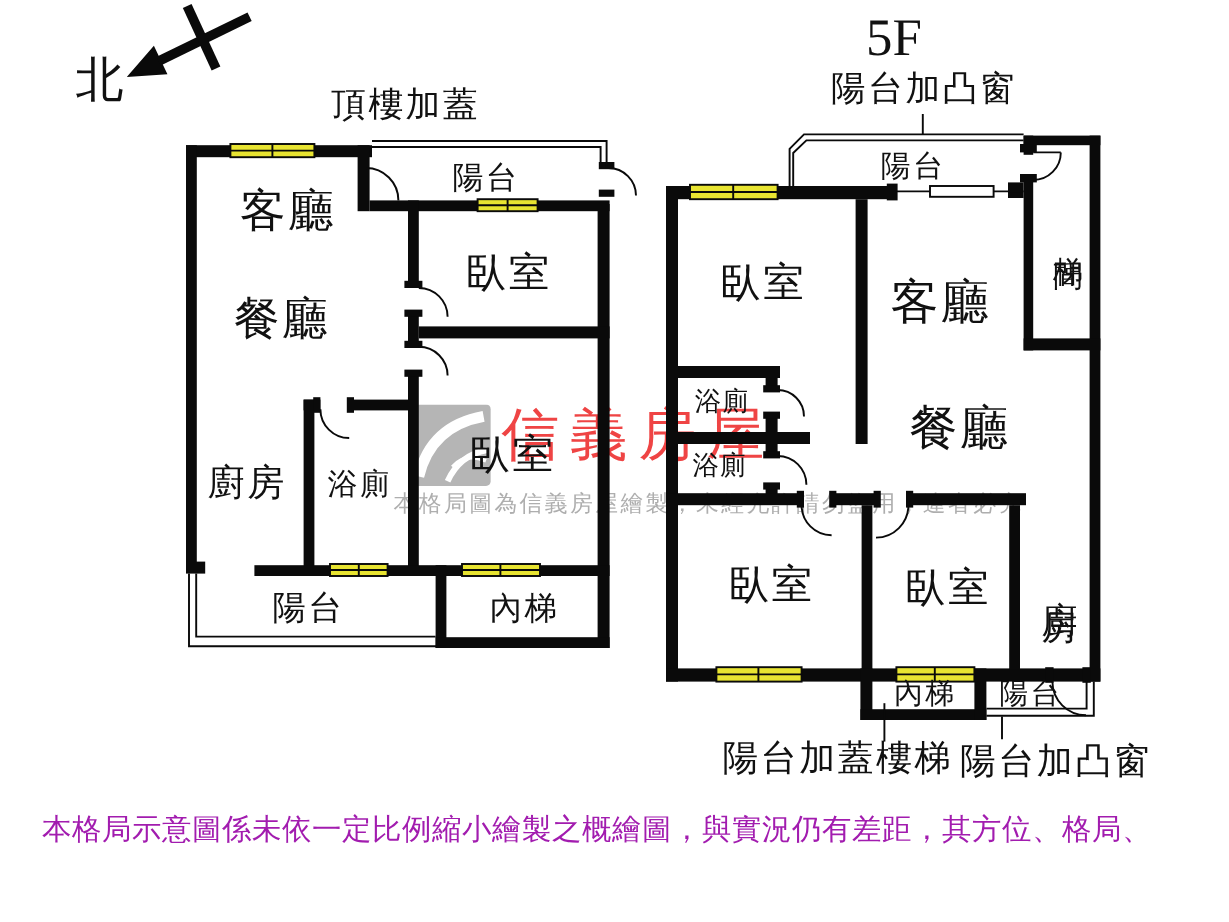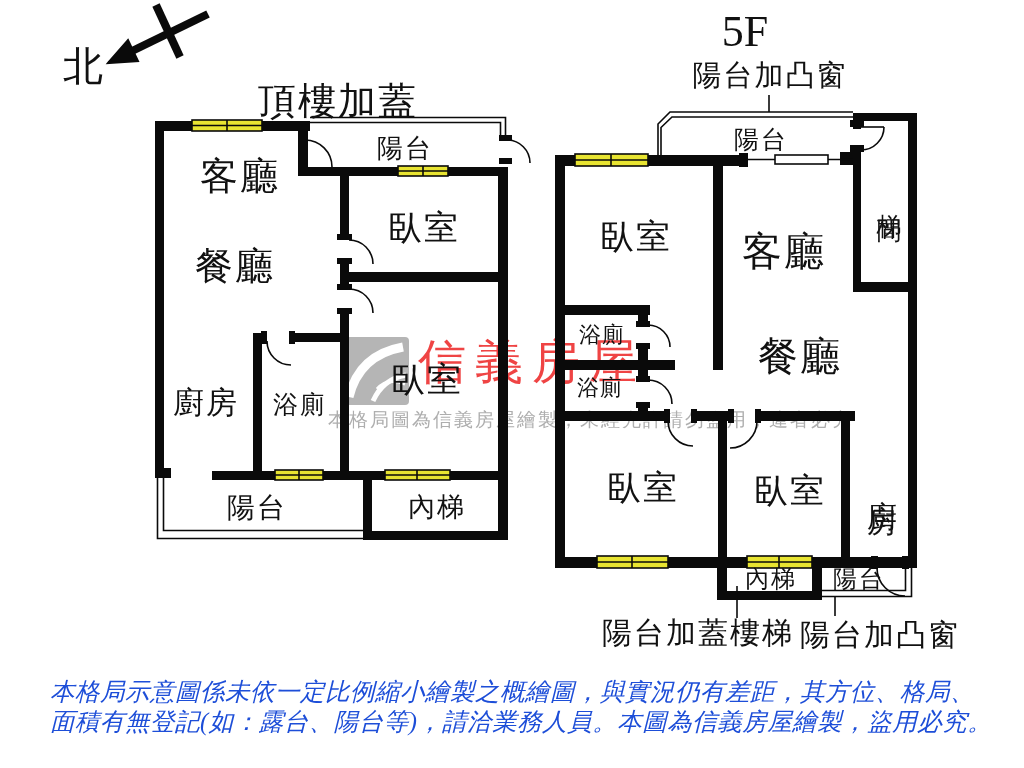--- a/index.html
+++ b/index.html
@@ -9,22 +9,22 @@
   
   .wm-brand{position:absolute;left:418px;top:330px;font-size:48px;letter-spacing:9px;
             color:#ef4444;white-space:nowrap;}
   .wm-notice{position:absolute;left:328px;top:407px;font-size:19px;letter-spacing:2px;
              color:#aeaeae;white-space:nowrap;}
   .wm-logo{position:absolute;left:343px;top:337px;}
   
   .lbl{position:absolute;transform:translate(-50%,-50%);color:#111;white-space:nowrap;
        letter-spacing:2px;line-height:1;}
   .vert{writing-mode:vertical-rl;text-orientation:upright;letter-spacing:5px;}
-  .disclaimer{position:absolute;left:50px;top:677px;width:960px;font-size:24.5px;
-              line-height:29.5px;color:#1d4ed8;letter-spacing:0.5px;white-space:nowrap;font-style:italic;}
+  .disclaimer{position:absolute;left:35px;top:677px;width:960px;font-size:24.5px;
+              line-height:29.5px;color:#a21caf;letter-spacing:0.5px;white-space:nowrap;}
   svg{position:absolute;left:0;top:0;}
 </style>
 </head>
 <body>
 
 <div class="stage">
 
   <div class="layer">
     <svg class="wm-logo" width="66" height="68" viewBox="0 0 66 68">
       <rect x="0" y="0" width="66" height="68" rx="4" fill="#b5b5b5"></rect>
@@ -186,21 +186,21 @@
     <g stroke="#0a0a0a" stroke-width="1.6">
       <line x1="769" y1="95" x2="769" y2="112"></line>
       <line x1="737" y1="586" x2="737" y2="618"></line>
       <line x1="835" y1="597" x2="835" y2="616"></line>
     </g>
   </svg>
 
   <div class="layer">
     <span class="lbl" style="left:84px;top:67px;font-size:40px;">北</span>
 
-    <span class="lbl" style="left:338px;top:101px;font-size:38px;text-align:right;">頂樓加蓋</span>
+    <span class="lbl" style="left:338px;top:88px;font-size:29px;text-align:right;">頂樓加蓋</span>
     <span class="lbl" style="left:240px;top:176px;font-size:38px;">客廳</span>
     <span class="lbl" style="left:235px;top:266px;font-size:38px;">餐廳</span>
     <span class="lbl" style="left:424px;top:228px;font-size:34px;">臥室</span>
     <span class="lbl" style="left:427px;top:380px;font-size:34px;">臥室</span>
     <span class="lbl" style="left:206px;top:402px;font-size:31px;">廚房</span>
     <span class="lbl" style="left:300px;top:404px;font-size:25px;">浴廁</span>
     <span class="lbl" style="left:405px;top:149px;font-size:26px;">陽台</span>
     <span class="lbl" style="left:257px;top:508px;font-size:28px;">陽台</span>
     <span class="lbl" style="left:437px;top:507px;font-size:27px;">內梯</span>
 
@@ -217,16 +217,15 @@
     <span class="lbl" style="left:790px;top:491px;font-size:34px;">臥室</span>
     <span class="lbl vert" style="left:882px;top:481px;font-size:30px;">廚房</span>
     <span class="lbl" style="left:771px;top:579px;font-size:24px;">內梯</span>
     <span class="lbl" style="left:859px;top:579px;font-size:24px;">陽台</span>
     <span class="lbl" style="left:698px;top:635px;font-size:30px;font-family:Liberation Mono, monospace;">陽台加蓋樓梯</span>
     <span class="lbl" style="left:880px;top:635px;font-size:30px;">陽台加凸窗</span>
   </div>
 
   <div class="disclaimer">
     <div>本格局示意圖係未依一定比例縮小繪製之概繪圖，與實況仍有差距，其方位、格局、</div>
-    <div>面積有無登記(如：露台、陽台等)，請洽業務人員。本圖為信義房屋繪製，盜用必究。</div>
   </div>
 
 </div>
 
 </body></html>

